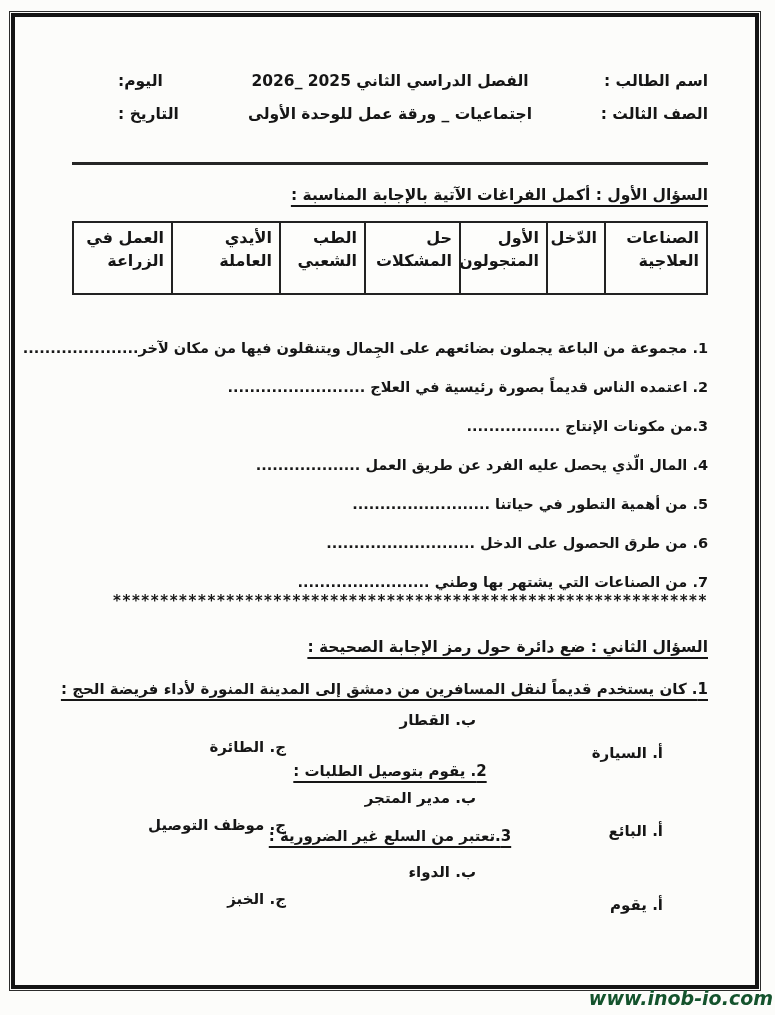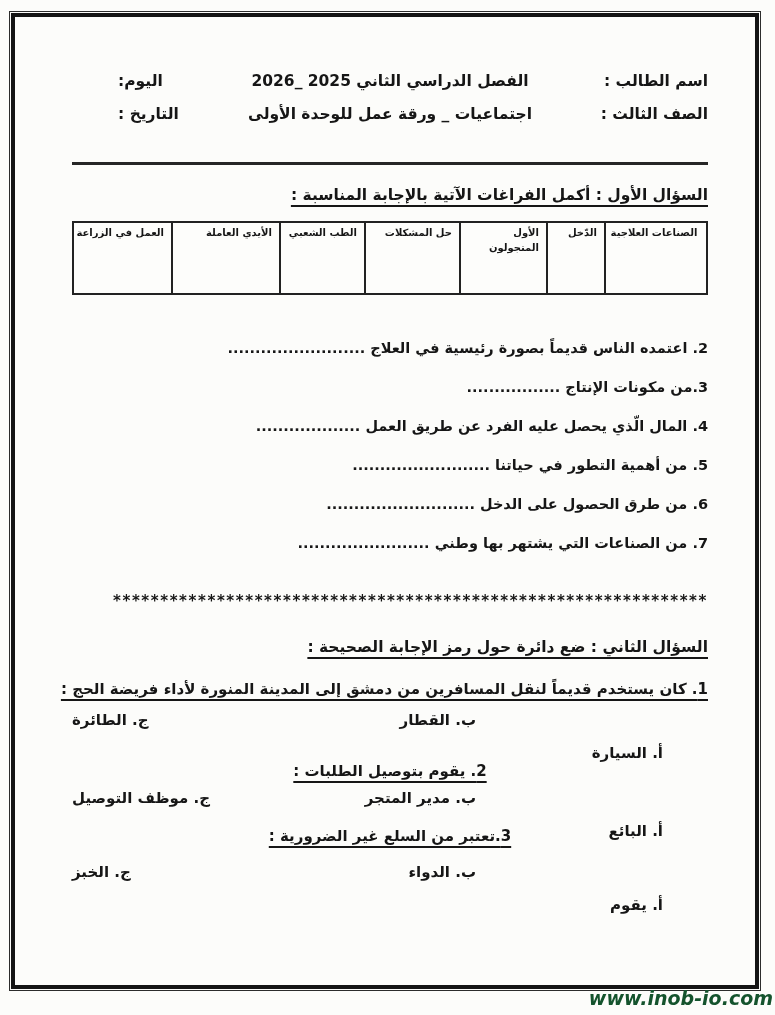--- a/index.html
+++ b/index.html
@@ -27,39 +27,39 @@
   .divider { top:162px; height:2.5px; background:#262626; }
 
   .sec-title { font-size:15.5px; text-align:right; text-decoration:underline;
                text-decoration-thickness:1.5px; text-underline-offset:5px; }
   .s1-title { top:186px; }
 
   
   .word-table { top:221px; height:74px; display:grid;
                 grid-template-columns:100px 58px 87px 95px 85px 108px 103px;
                 border:2px solid #222; background:#fdfdfb; }
-  .word-cell { border-inline-start:2px solid #222; font-size:10px; line-height:1.45;
+  .word-cell { border-inline-start:2px solid #222; font-size:16px; line-height:1.45;
                text-align:right; padding:3px 7px 0 3px; overflow:hidden; }
-  .word-cell:first-child { border-inline-start:none;text-align:center; }
+  .word-cell:first-child { border-inline-start:none; }
 
   .fill-items { top:329px; }
   .fill-item { font-size:14.5px; text-align:right; line-height:39px; white-space:nowrap; }
 
   .stars { top:592px; font-size:15px; letter-spacing:1.6px; white-space:nowrap;
            overflow:hidden; text-align:right; }
 
   .s2-title { top:638px; }
   .q-title { font-size:15px; text-align:center; text-decoration:underline;
              text-decoration-thickness:1.5px; text-underline-offset:5px; white-space:nowrap; }
   .q1 { top:680px; } .q2 { top:754px;margin-top:8px; } .q3 { top:827px; }
 
   .opts { display:grid; grid-template-columns:232px 190px 214px; font-size:15px; }
   .opts .o1 { text-align:right; padding-right:45px;margin-top:33px; }
   .opts .o2 { text-align:right; }
-  .opts .o3 { text-align:left; }
+  .opts .o3 { text-align:right;margin-top:27px; }
   .opts1 { top:711px; } .opts2 { top:789px; } .opts3 { top:863px; }
 
   .watermark { position:absolute; right:2px; top:987px; direction:ltr;
                font-style:italic; font-size:19px; color:#14532d;
                font-family:"DejaVu Sans", sans-serif; }
 </style>
 </head>
 <body>
 
 <div class="page">
@@ -84,20 +84,21 @@
     <div class="word-cell">الصناعات العلاجية</div>
     <div class="word-cell">الدّخل</div>
     <div class="word-cell">الأول المتجولون</div>
     <div class="word-cell">حل المشكلات</div>
     <div class="word-cell">الطب الشعبي</div>
     <div class="word-cell">الأيدي العاملة</div>
     <div class="word-cell">العمل في الزراعة</div>
   </div>
 
   <div class="content-block fill-items">
+    <div class="fill-item">1. مجموعة من الباعة يجملون بضائعهم على الجِمال ويتنقلون فيها من مكان لآخر.....................</div>
     <div class="fill-item">2. اعتمده الناس قديماً بصورة رئيسية في العلاج .........................</div>
     <div class="fill-item">3.من مكونات الإنتاج .................</div>
     <div class="fill-item">4. المال الّذي يحصل عليه الفرد عن طريق العمل ...................</div>
     <div class="fill-item">5. من أهمية التطور في حياتنا .........................</div>
     <div class="fill-item">6. من طرق الحصول على الدخل ...........................</div>
     <div class="fill-item">7. من الصناعات التي يشتهر بها وطني ........................</div>
   </div>
 
   <div class="content-block stars">***************************************************************</div>
 

